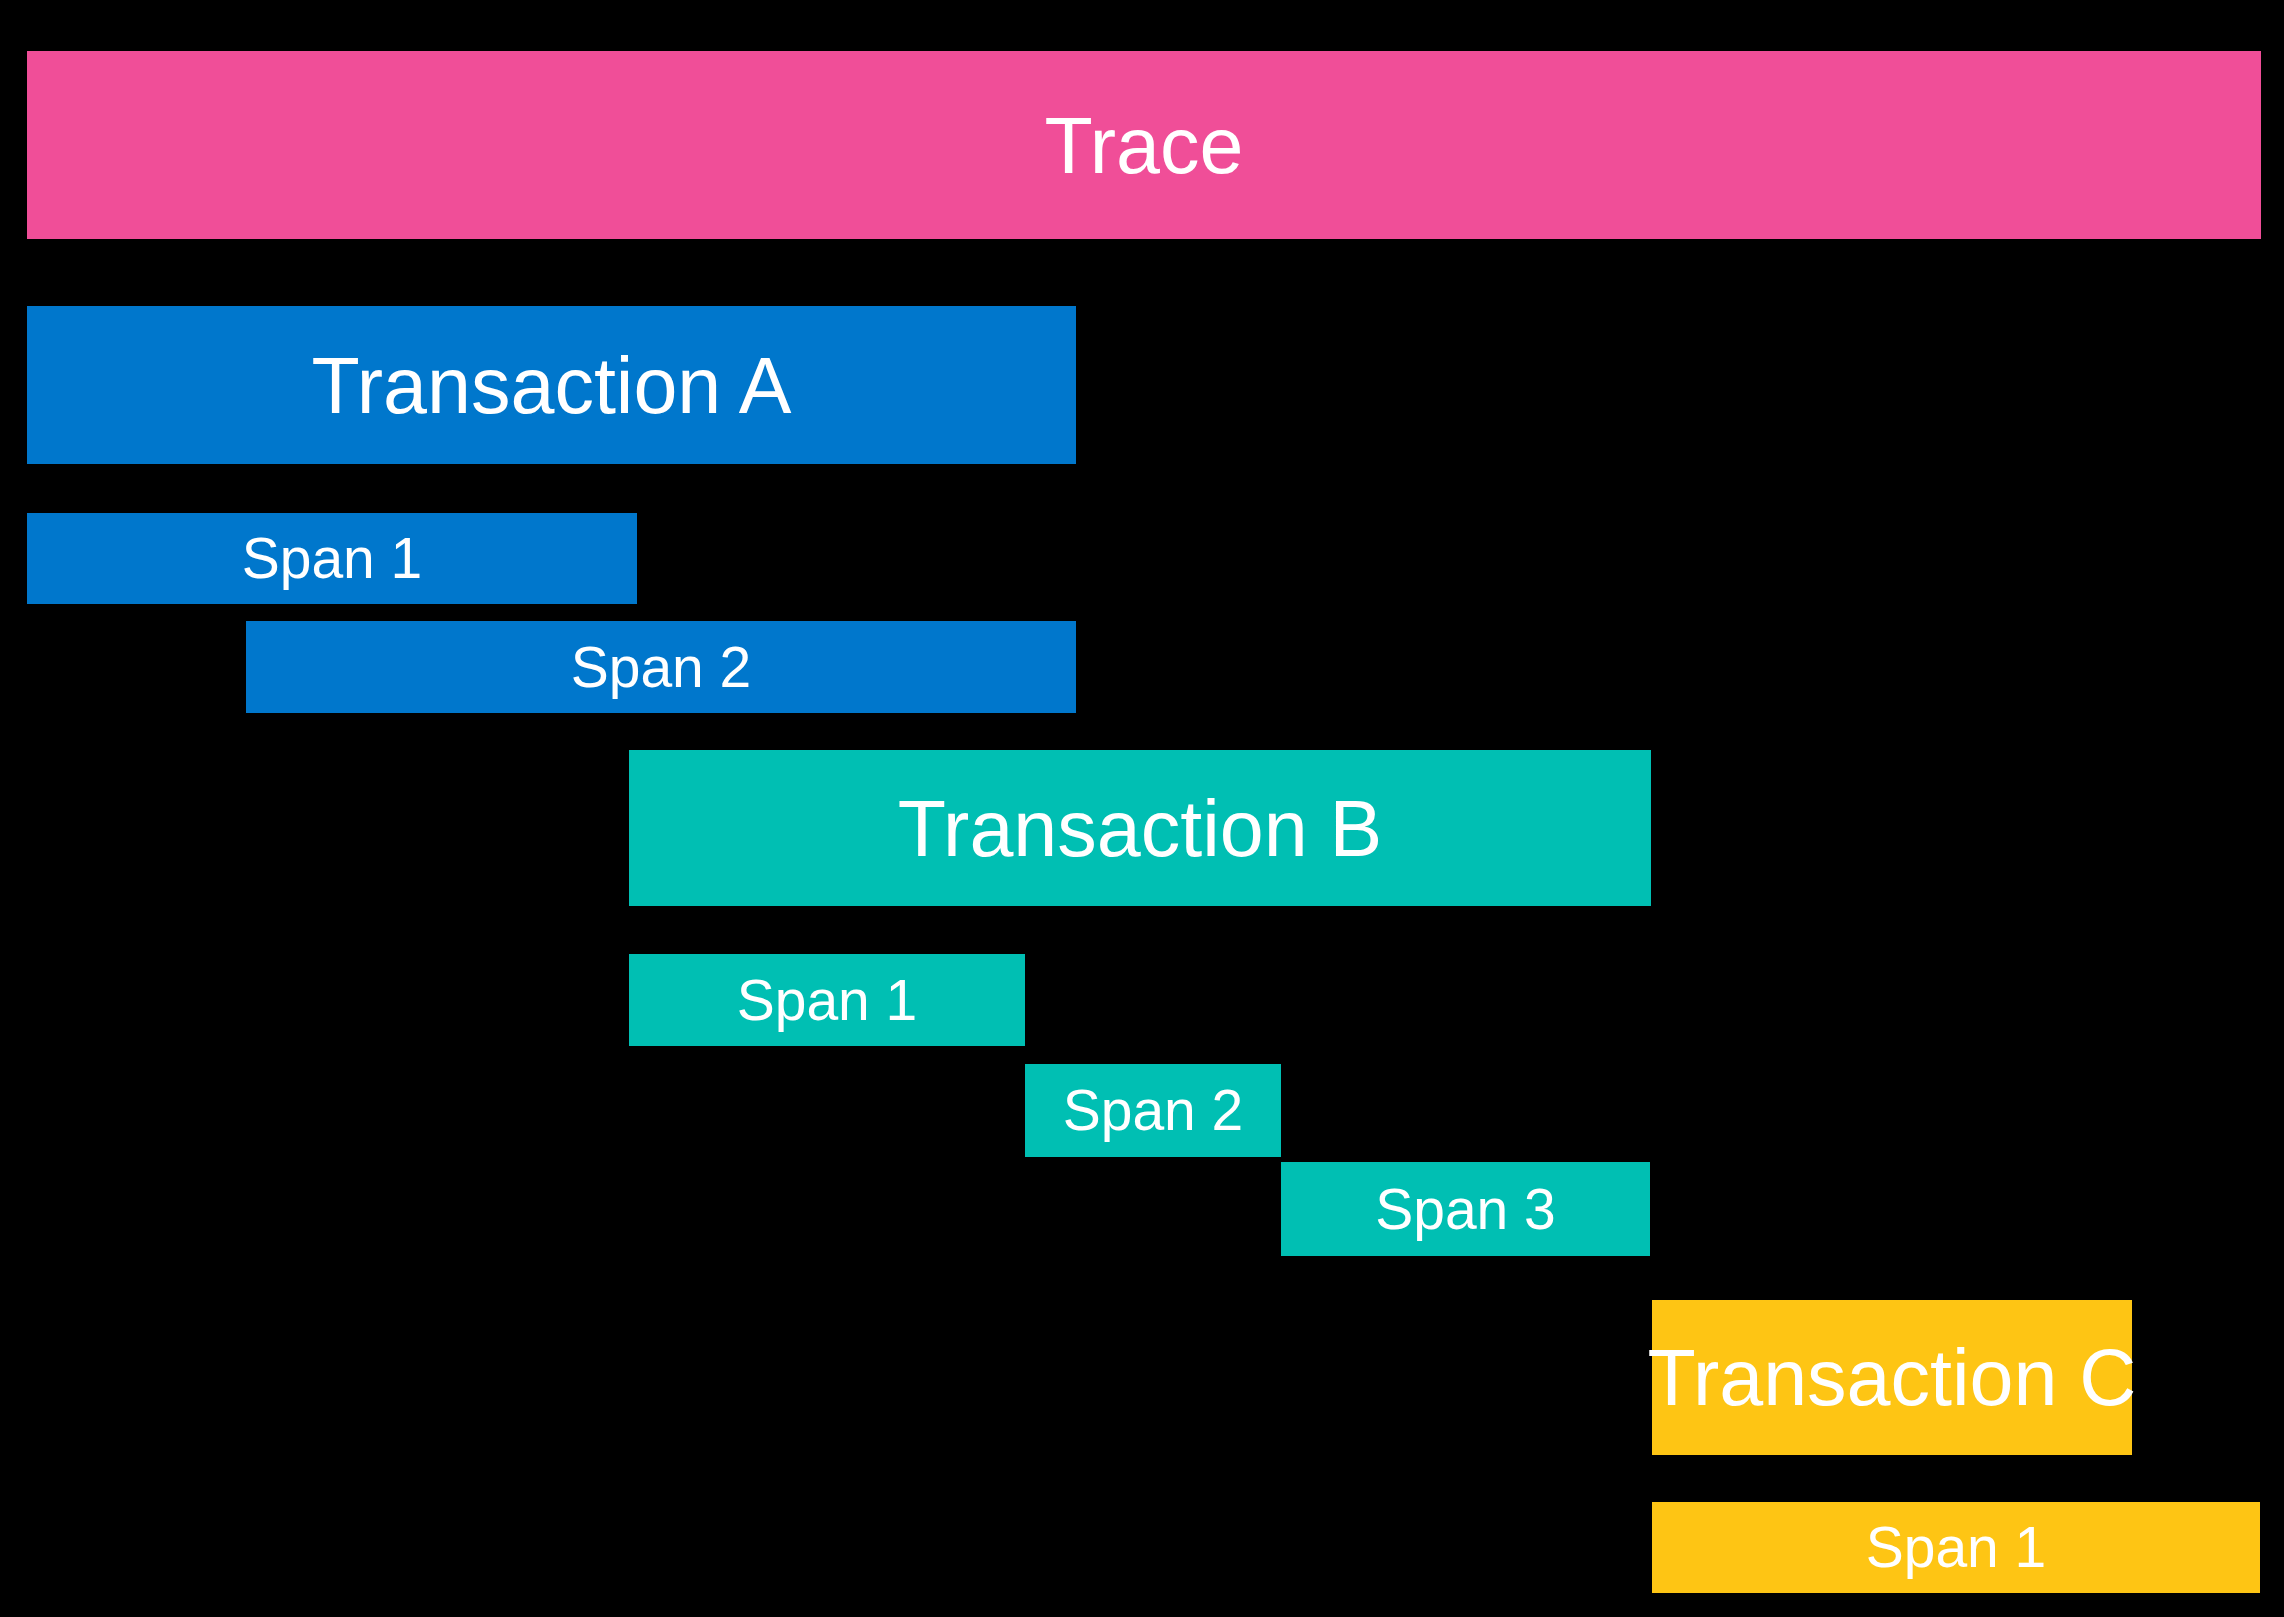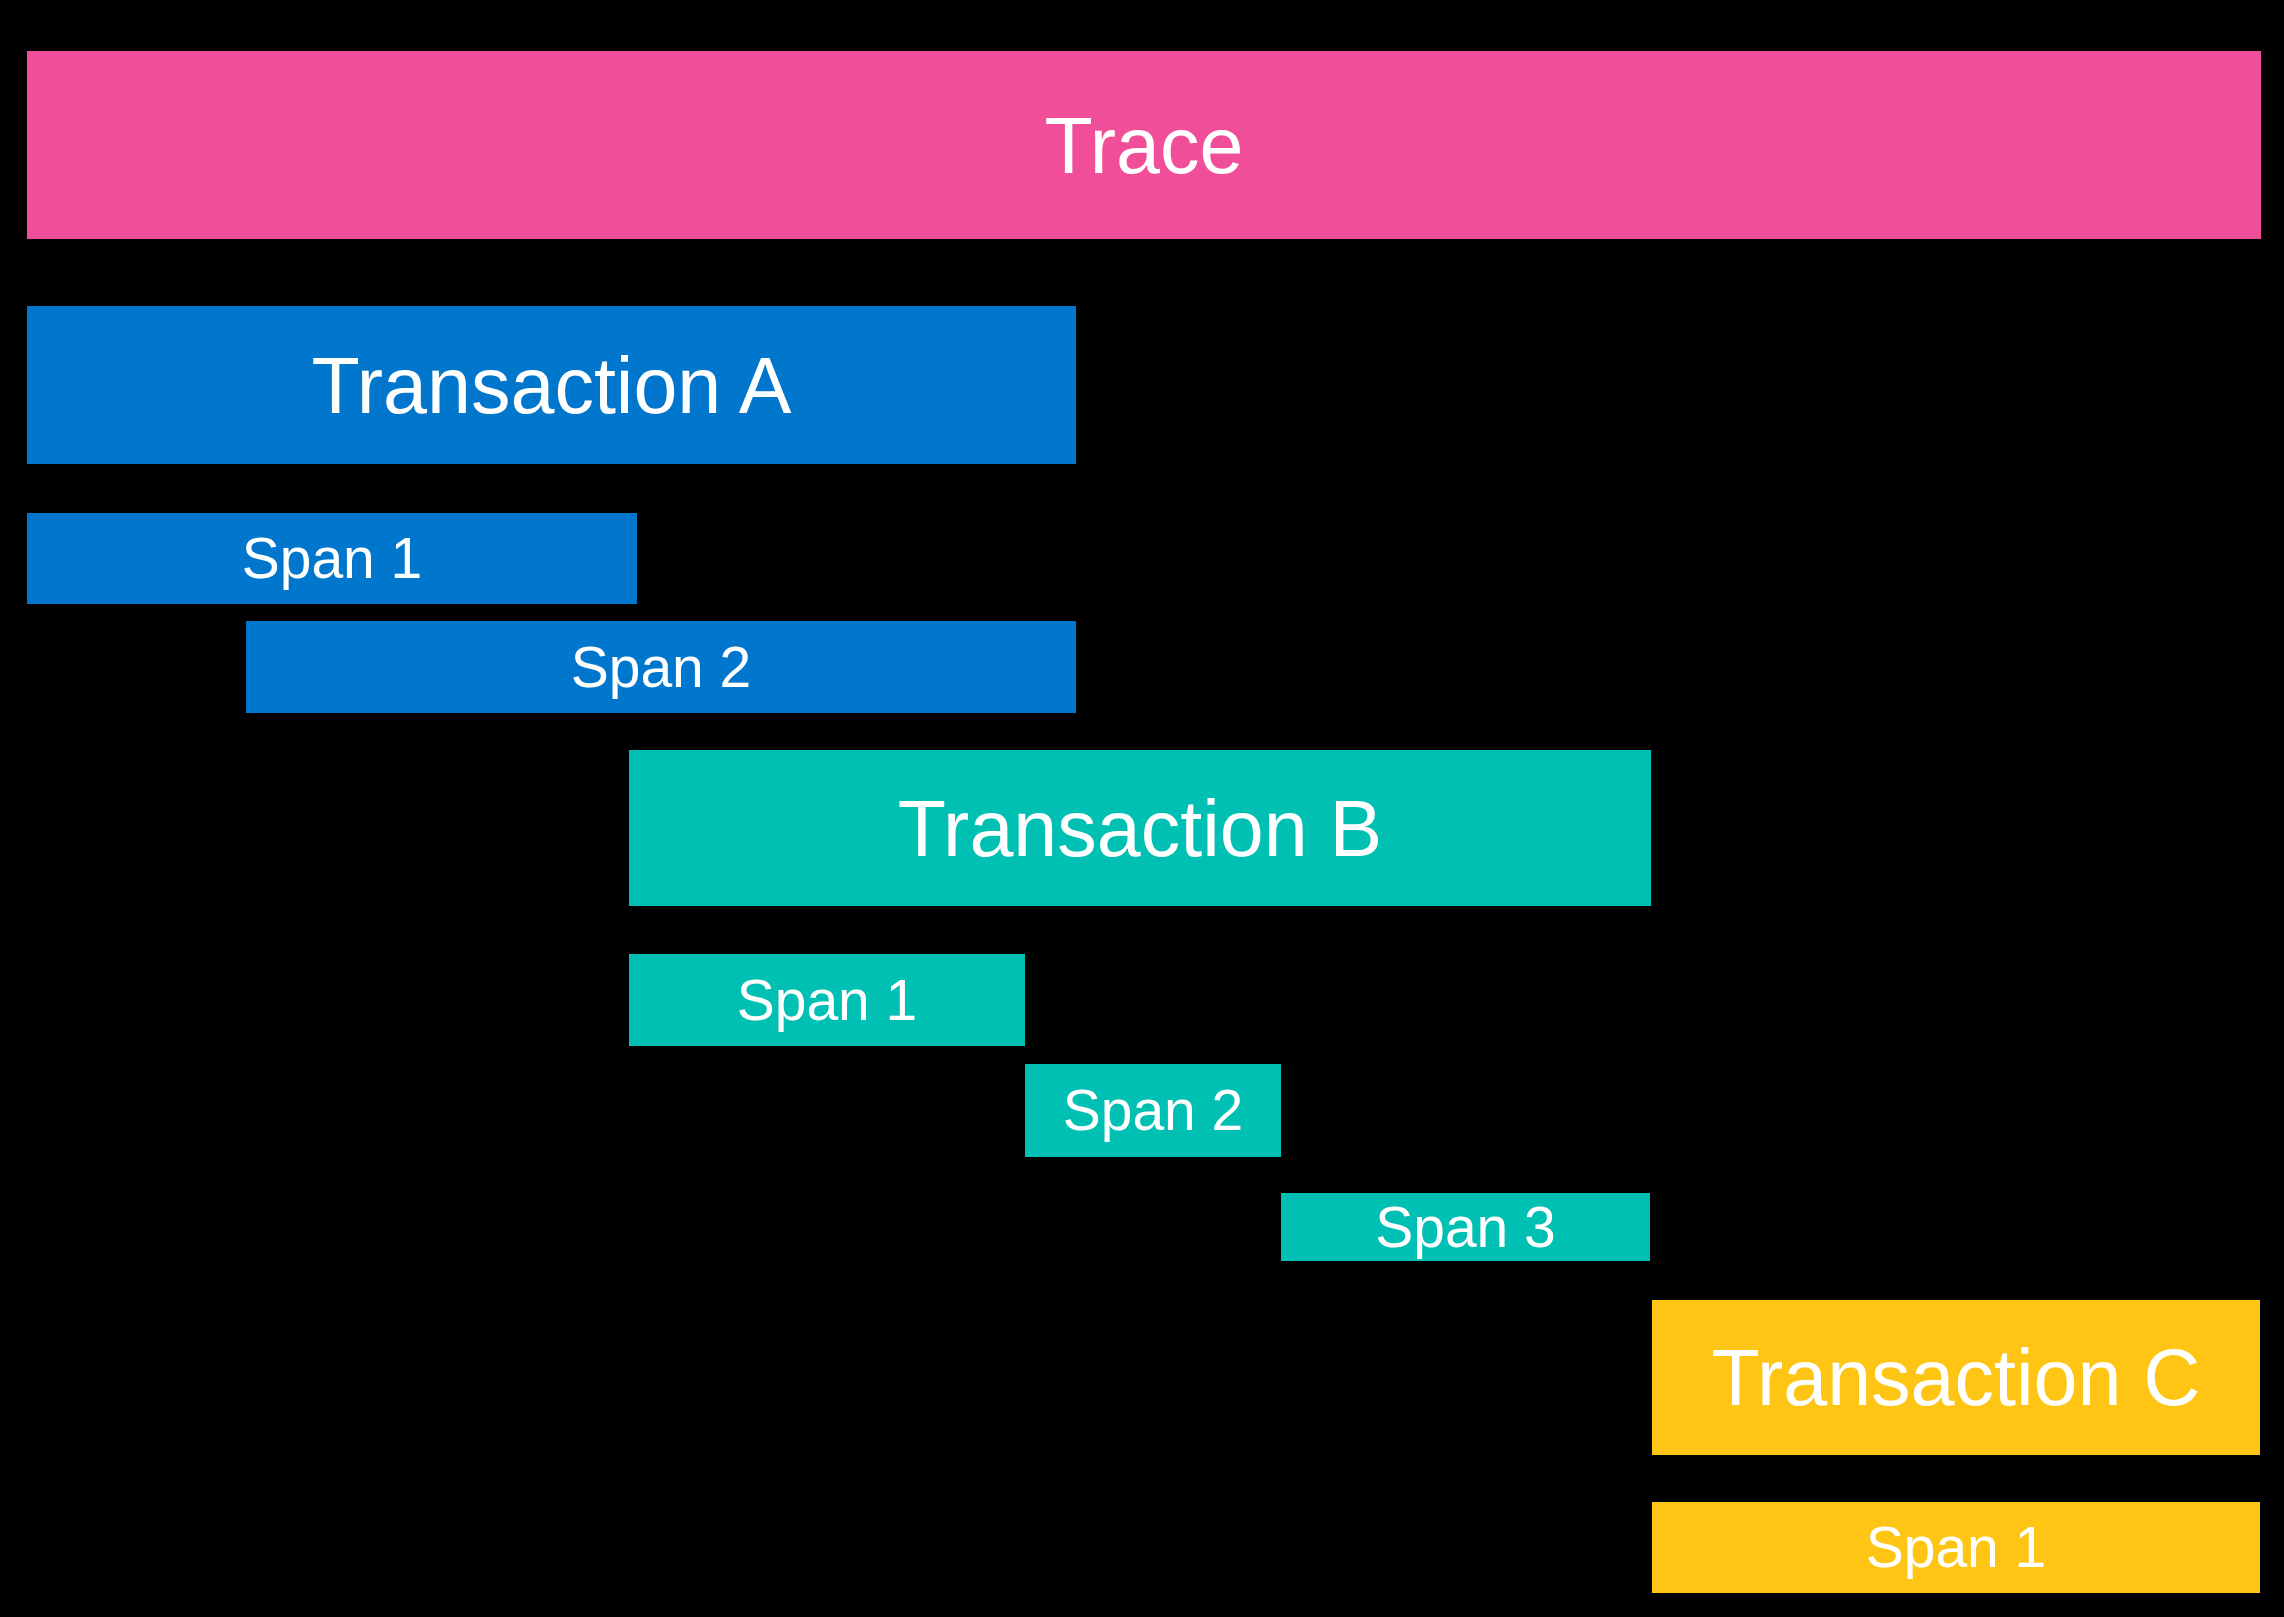--- a/index.html
+++ b/index.html
@@ -36,23 +36,23 @@
   
   #trace    { left: 27px;   top: 51px;   width: 2234px; height: 188px; }
 
   #tx-a     { left: 27px;   top: 306px;  width: 1049px; height: 158px; }
   #a-span1  { left: 27px;   top: 481px;  width: 610px;  height: 91px; }
   #a-span2  { left: 246px;  top: 589px;  width: 830px; height: 92px; }
 
   #tx-b     { left: 629px;  top: 750px;  width: 1022px; height: 156px; }
   #b-span1  { left: 629px;  top: 922px; width: 396px;  height: 92px; }
   #b-span2  { left: 1025px; top: 1032px; width: 256px;  height: 93px; }
-  #b-span3  { left: 1281px; top: 1161px; width: 369px;  height: 68px; }
+  #b-span3  { left: 1281px; top: 1130px; width: 369px;  height: 94px; }
 
-  #tx-c     { left: 1652px; top: 1300px; width: 608px;  height: 155px; }
+  #tx-c     { left: 1652px; top: 1300px; width: 480px;  height: 155px; }
   #c-span1  { left: 1652px; top: 1470px; width: 608px;  height: 91px; }
 </style>
 </head>
 <body>
 
 <div class="canvas">
 
   <div id="trace" class="bar level-top trace-bar">Trace</div>
 
   <div id="tx-a" class="bar level-top tx-a">Transaction A</div>

